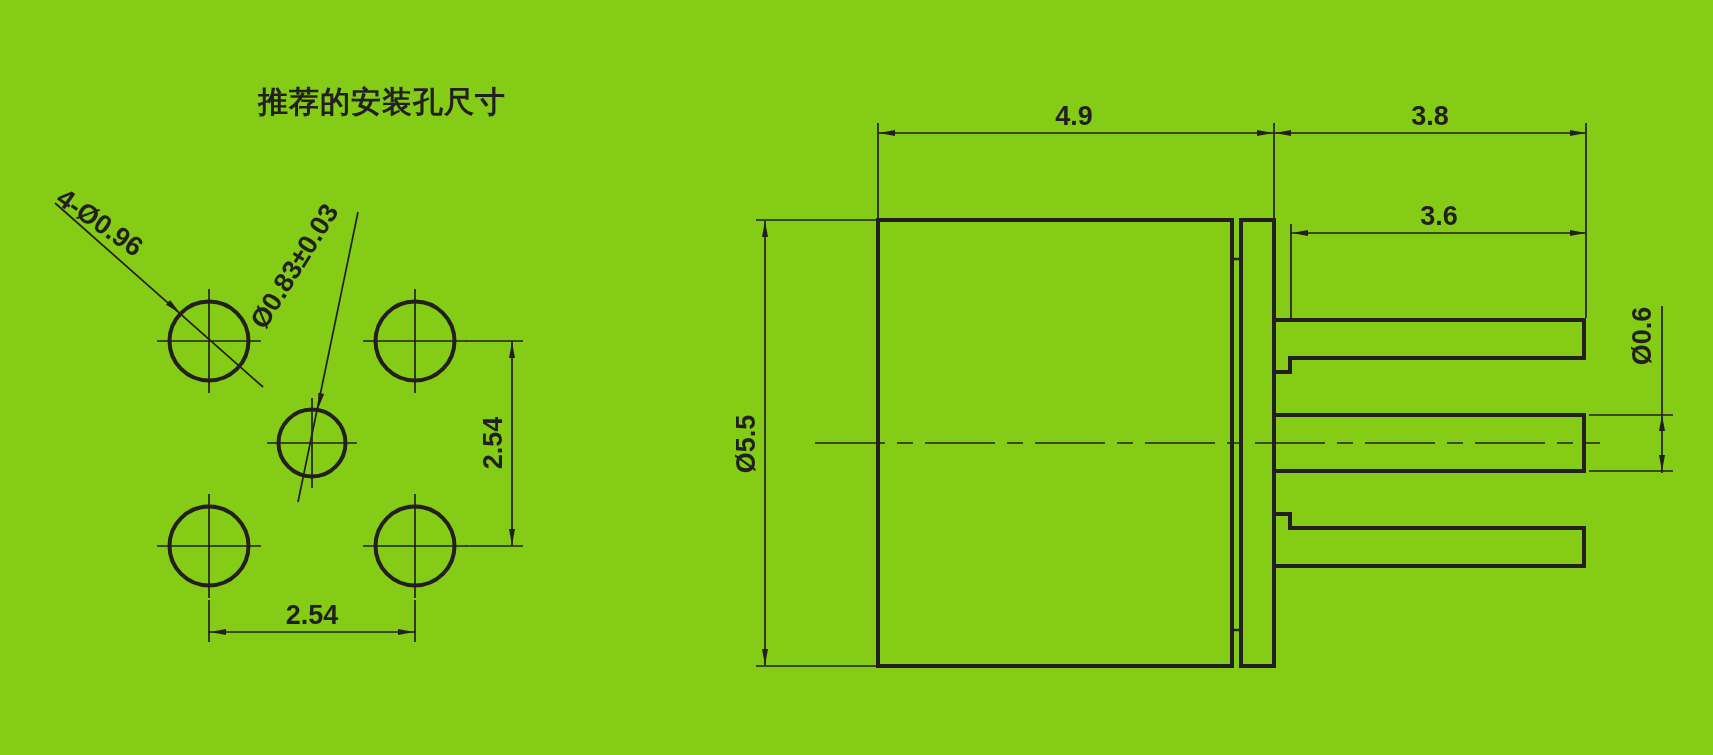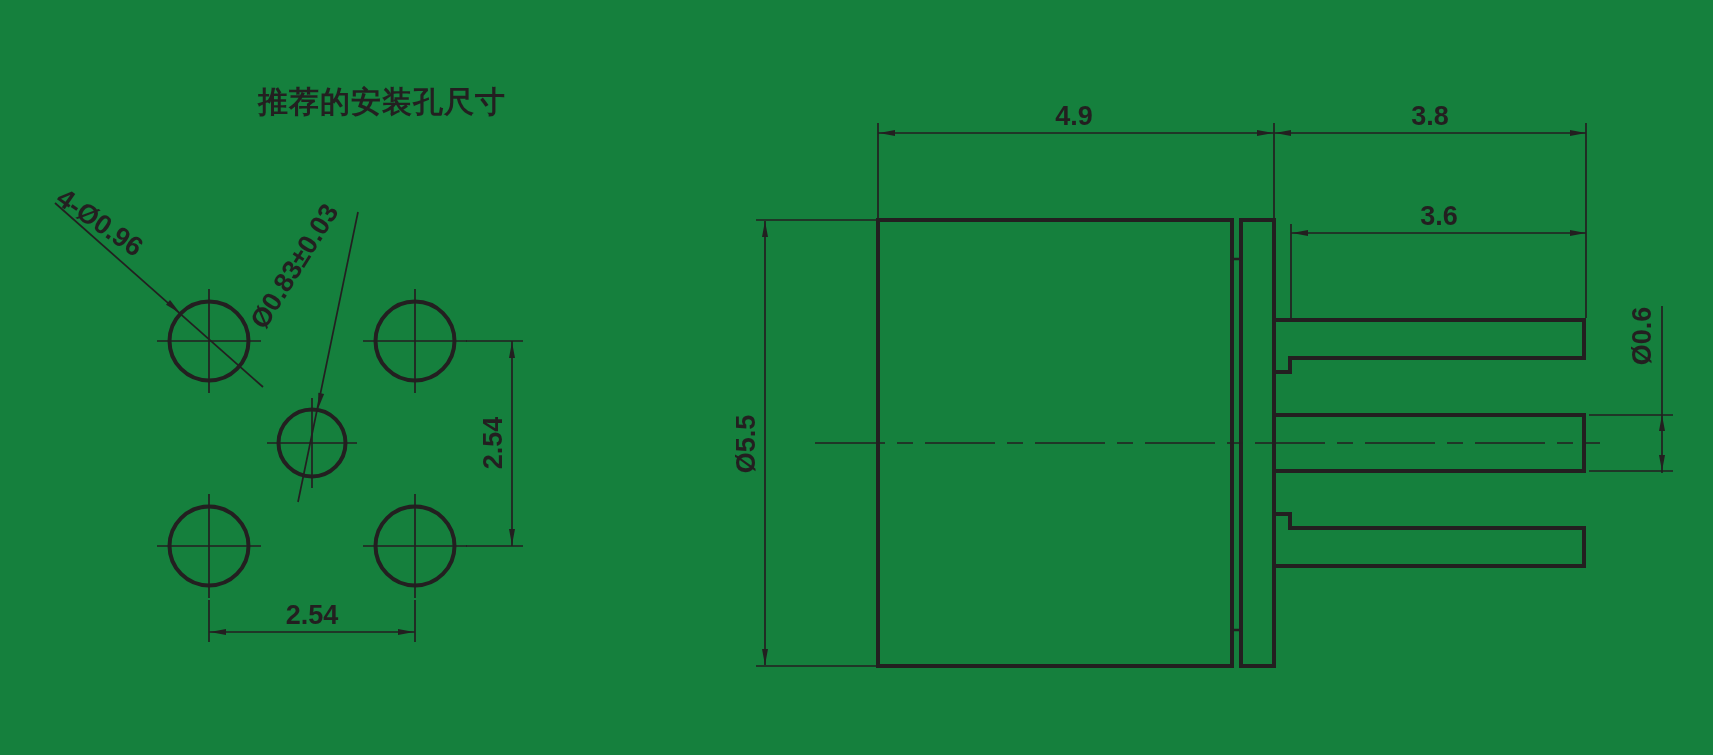--- a/index.html
+++ b/index.html
@@ -4,21 +4,21 @@
 <style>
   html, body {
     margin: 0;
     padding: 0;
     background: #ffffff;
   }
   .stage {
     position: relative;
     width: 1713px;
     height: 755px;
-    background: #15803d;
+    background: #84cc16;
     overflow: hidden;
   }
   svg { display: block; }
   .thick {
     stroke: #231f20;
     stroke-width: 4;
     fill: none;
     stroke-linejoin: miter;
   }
   .med {

